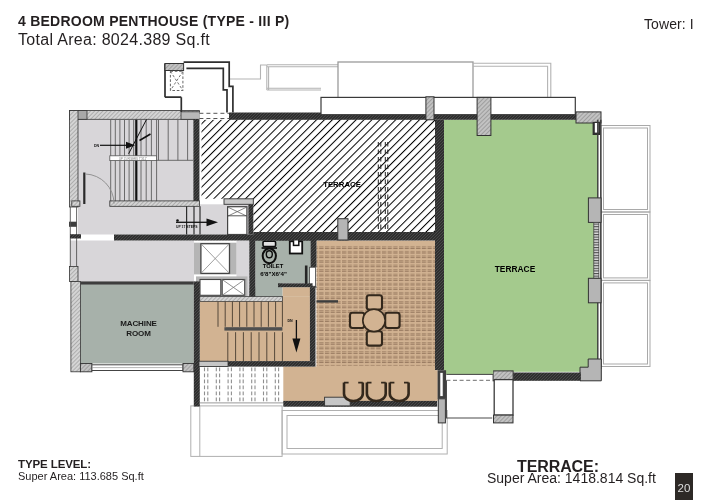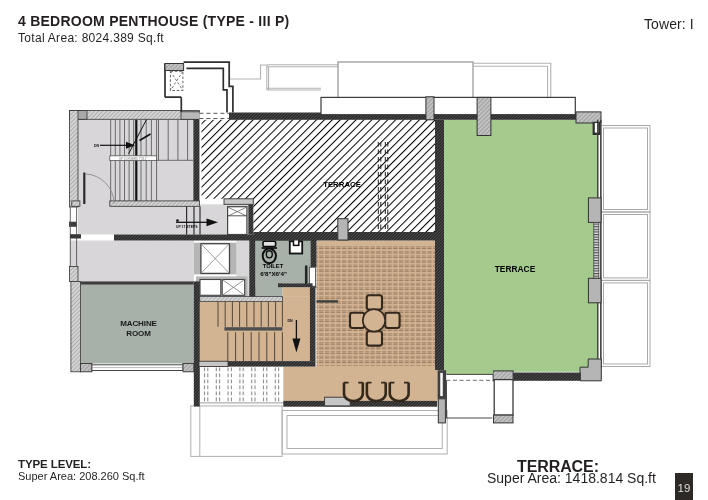--- a/index.html
+++ b/index.html
@@ -4,21 +4,21 @@
 <style>
 html,body{margin:0;padding:0;background:#fff;}
 body{width:708px;height:500px;position:relative;font-family:"Liberation Sans",sans-serif;will-change:transform;}
 .abs{position:absolute;}
 </style>
 </head>
 <body>
 
 <div class="abs" style="left:18px;top:13px;font-size:14px;font-weight:bold;color:#231f20;letter-spacing:.25px;">4 BEDROOM PENTHOUSE (TYPE - III P)</div>
 
-<div class="abs" style="left:18px;top:30.5px;font-size:12px;color:#231f20;letter-spacing:.3px;">Total Area: 8024.389 Sq.ft</div>
+<div class="abs" style="left:18px;top:30.5px;font-size:16px;color:#231f20;letter-spacing:.3px;">Total Area: 8024.389 Sq.ft</div>
 
 <div class="abs" style="left:644px;top:16px;font-size:14px;color:#231f20;letter-spacing:.1px;">Tower: I</div>
 
 <svg class="abs" style="left:0;top:0;will-change:transform;" width="708" height="500" viewBox="0 0 708 500">
 <defs>
 <pattern id="th" width="5.6" height="5.6" patternUnits="userSpaceOnUse" patternTransform="rotate(45)">
   <rect width="5.6" height="5.6" fill="#ffffff"></rect>
   <line x1="0" y1="0" x2="0" y2="5.6" stroke="#000000" stroke-width="2"></line>
 </pattern>
 <pattern id="dw" width="3" height="3" patternUnits="userSpaceOnUse">
@@ -394,19 +394,19 @@
 </g>
 
 <rect x="165" y="63.5" width="18.6" height="7" fill="url(#gh)" stroke="#333" stroke-width="1"></rect>
 
 <rect x="170.4" y="71.3" width="12.5" height="19.2" fill="none" stroke="#666" stroke-width="1" stroke-dasharray="2.6,1.8"></rect>
 <line x1="170.4" y1="71.3" x2="182.9" y2="90.5" stroke="#666" stroke-width="0.9" stroke-dasharray="2.6,1.8"></line>
 <line x1="182.9" y1="71.3" x2="170.4" y2="90.5" stroke="#666" stroke-width="0.9" stroke-dasharray="2.6,1.8"></line>
 </svg>
 
 <div class="abs" style="left:18px;top:458px;font-size:11.5px;font-weight:bold;color:#231f20;letter-spacing:-.1px;">TYPE LEVEL:</div>
-<div class="abs" style="left:18px;top:470px;font-size:11px;color:#231f20;">Super Area: 208.260 Sq.ft</div>
+<div class="abs" style="left:18px;top:470px;font-size:11px;color:#231f20;">Super Area: 113.685 Sq.ft</div>
 
 <div class="abs" style="left:517px;top:458px;font-size:16px;font-weight:bold;color:#231f20;letter-spacing:-.1px;">TERRACE:</div>
 <div class="abs" style="left:487px;top:470px;font-size:14px;color:#231f20;">Super Area: 1418.814 Sq.ft</div>
 
 <div class="abs" style="left:674.8px;top:472.7px;width:18.3px;height:27.3px;background:#2d2926;"></div>
-<div class="abs" style="left:674.8px;top:481.5px;width:18.3px;text-align:center;font-size:11.5px;color:#dedede;">19</div>
+<div class="abs" style="left:674.8px;top:481.5px;width:18.3px;text-align:center;font-size:11.5px;color:#dedede;">20</div>
 
 </body></html>

